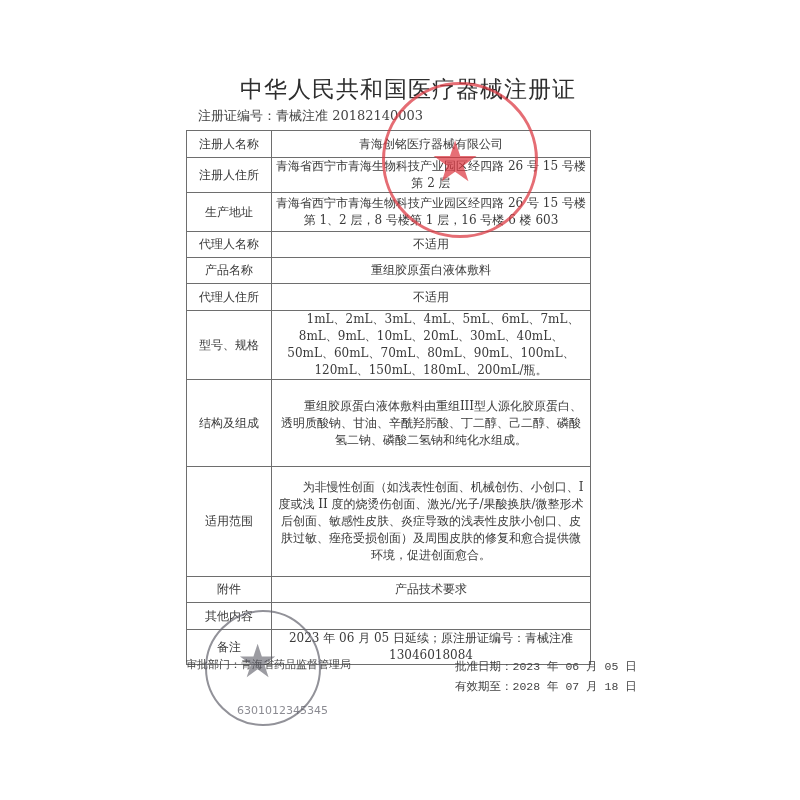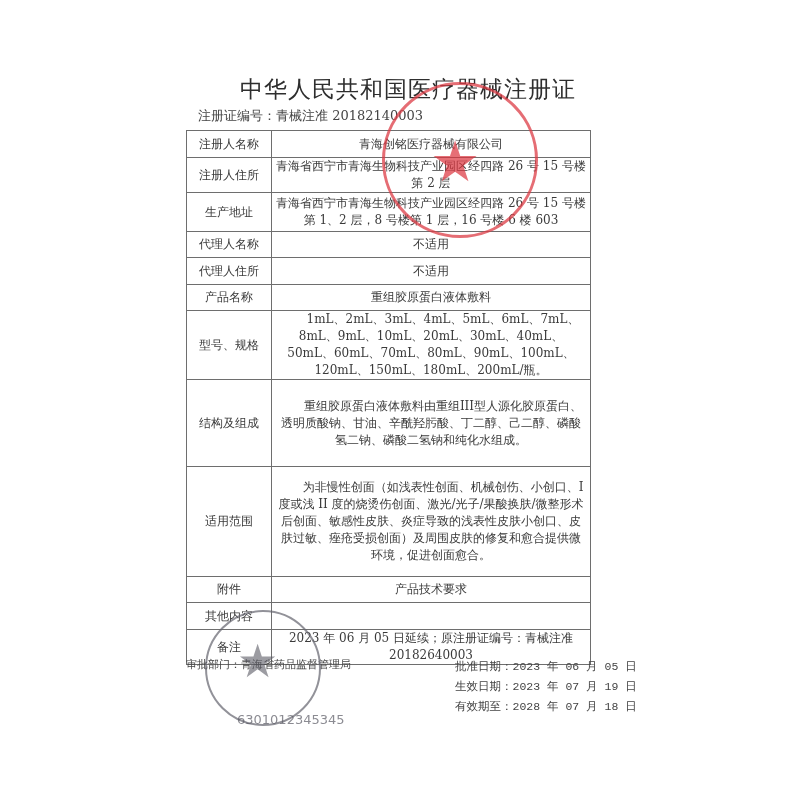--- a/index.html
+++ b/index.html
@@ -76,27 +76,27 @@
     <td class="val">青海省西宁市青海生物科技产业园区经四路 26 号 15 号楼第 2 层</td>
   </tr>
   <tr style="height:39px">
     <td class="label">生产地址</td>
     <td class="val">青海省西宁市青海生物科技产业园区经四路 26 号 15 号楼第 1、2 层，8 号楼第 1 层，16 号楼 6 楼 603</td>
   </tr>
   <tr style="height:26px">
     <td class="label">代理人名称</td>
     <td class="val">不适用</td>
   </tr>
+  <tr style="height:26px">
+    <td class="label">产品名称</td>
+    <td class="val">重组胶原蛋白液体敷料</td>
+  </tr>
   <tr style="height:27px">
     <td class="label">代理人住所</td>
     <td class="val">不适用</td>
-  </tr>
-  <tr style="height:26px">
-    <td class="label">产品名称</td>
-    <td class="val">重组胶原蛋白液体敷料</td>
   </tr>
   <tr style="height:67px">
     <td class="label">型号、规格</td>
     <td class="val spec indent">1mL、2mL、3mL、4mL、5mL、6mL、7mL、8mL、9mL、10mL、20mL、30mL、40mL、50mL、60mL、70mL、80mL、90mL、100mL、120mL、150mL、180mL、200mL/瓶。</td>
   </tr>
   <tr style="height:87px">
     <td class="label">结构及组成</td>
     <td class="val para indent">重组胶原蛋白液体敷料由重组III型人源化胶原蛋白、透明质酸钠、甘油、辛酰羟肟酸、丁二醇、己二醇、磷酸氢二钠、磷酸二氢钠和纯化水组成。</td>
   </tr>
   <tr style="height:110px">
@@ -106,35 +106,34 @@
   <tr style="height:26px">
     <td class="label">附件</td>
     <td class="val center">产品技术要求</td>
   </tr>
   <tr style="height:27px">
     <td class="label">其他内容</td>
     <td class="val"></td>
   </tr>
   <tr style="height:27px">
     <td class="label">备注</td>
-    <td class="val">2023 年 06 月 05 日延续；原注册证编号：青械注准 20182640003</td>
+    <td class="val">2023 年 06 月 05 日延续；原注册证编号：青械注准 13046018084</td>
   </tr>
 </tbody>
   </table>
 
 <div class="footer-left">
   <span>审批部门：</span><span>青海省药品监督管理局</span>
 </div>
 
 <div class="footer-right">
   <div>批准日期：2023 年 06 月 05 日</div>
-  <div>生效日期：2023 年 07 月 19 日</div>
   <div>有效期至：2028 年 07 月 18 日</div>
 </div>
 
 <div class="stamp stamp-red">
   <span class="star">★</span>
 </div>
 
 <div class="stamp stamp-gray">
   <span class="star">★</span>
-  <span class="ring-text" style="left:30px; top:100px; font-size:13px;">6301012345345</span>
+  <span class="ring-text" style="left:30px; top:92px; font-size:11px;">6301012345345</span>
 </div>
 
 </body></html>

